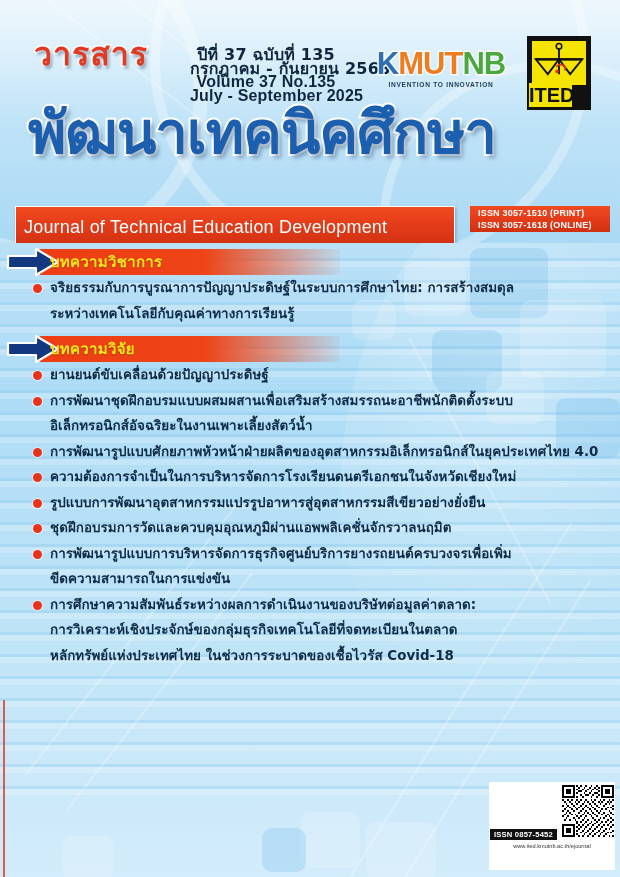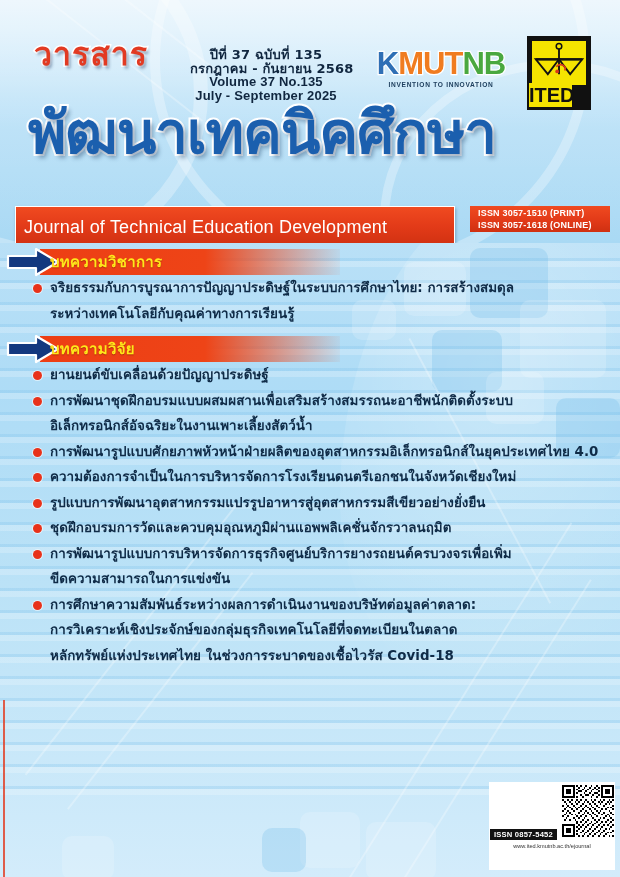--- a/index.html
+++ b/index.html
@@ -98,21 +98,21 @@
     paint-order: stroke fill;
     text-shadow: 2px 3px 3px rgba(40,70,110,0.45);
     white-space: nowrap;
   }
 
   .volume-block {
     position: absolute;
     left: 190px; top: 48px;
     width: 152px;
     color: #10263f;
-    font-size: 13px;
+    font-size: 16px;
     font-weight: 700;
     line-height: 13.5px;
     text-align: center;
     white-space: nowrap;
   }
   .volume-block .th { letter-spacing: .2px; }
   .volume-block .en { font-family: "Liberation Sans", sans-serif; letter-spacing: .2px; }
 
   
   .kmutnb {

